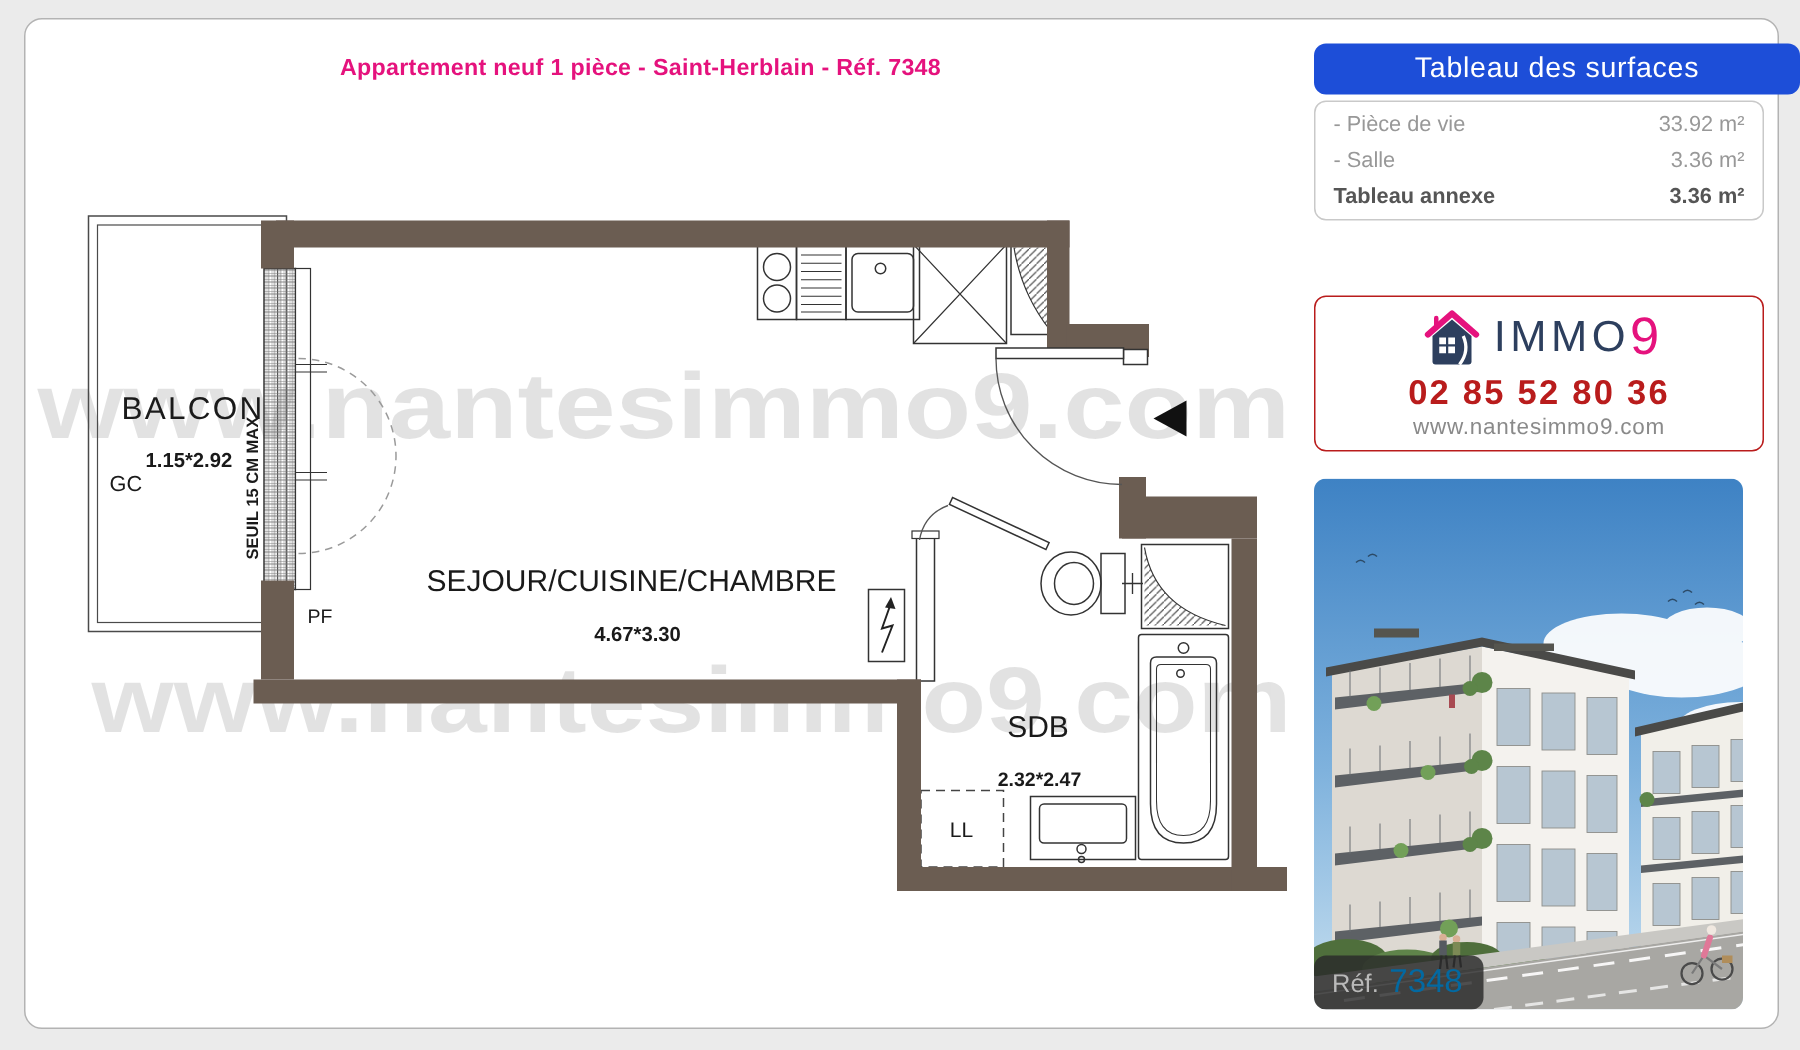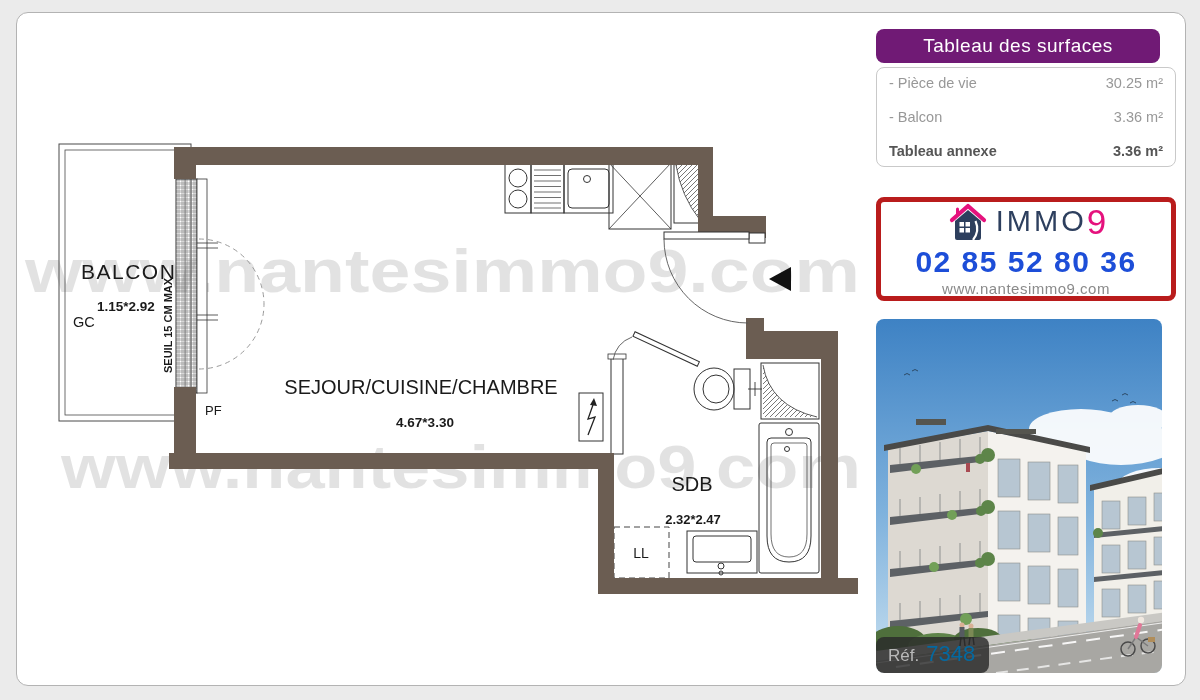--- a/index.html
+++ b/index.html
@@ -1,40 +1,41 @@
 <!DOCTYPE html>
 <html><head>
 <meta charset="utf-8">
 <style>
   html,body{margin:0;padding:0}
   body{width:1200px;height:700px;background:#ebebeb;font-family:"Liberation Sans",sans-serif;position:relative;overflow:hidden}
   .card{position:absolute;left:16px;top:12px;width:1168px;height:672px;background:#fff;border:1px solid #b3b3b3;border-radius:12px}
   .title{position:absolute;left:0;top:24px;width:820px;text-align:center;font-size:15.5px;font-weight:bold;color:#e5127d;letter-spacing:.2px}
   #plan{position:absolute;left:4px;top:73px}
-  .surf-header{position:absolute;left:859px;top:16px;width:284px;height:34px;background:#701a75;border-radius:8px;color:#fff;font-size:19px;display:flex;align-items:center;justify-content:center;letter-spacing:.5px}
-  .surf-table{position:absolute;left:859px;top:54px;width:300px;height:100px;border:1px solid #c9c9c9;border-radius:8px;box-sizing:border-box;padding:7px 12px;display:flex;flex-direction:column;justify-content:space-between;background:#fff}
+  .surf-header{position:absolute;left:859px;top:16px;width:324px;height:34px;background:#1d4ed8;border-radius:8px;color:#fff;font-size:19px;display:flex;align-items:center;justify-content:center;letter-spacing:.5px}
+  .surf-table{position:absolute;left:859px;top:54px;width:300px;height:80px;border:1px solid #c9c9c9;border-radius:8px;box-sizing:border-box;padding:7px 12px;display:flex;flex-direction:column;justify-content:space-between;background:#fff}
   .srow{display:flex;justify-content:space-between;font-size:14.5px;color:#989898}
   .srow.bold{color:#555;font-weight:bold}
-  .logo-card{position:absolute;left:859px;top:184px;width:300px;height:104px;border:5px solid #b91c1c;border-radius:8px;box-sizing:border-box;display:flex;flex-direction:column;align-items:center;justify-content:center;background:#fff}
+  .logo-card{position:absolute;left:859px;top:184px;width:300px;height:104px;border:1px solid #b91c1c;border-radius:8px;box-sizing:border-box;display:flex;flex-direction:column;align-items:center;justify-content:center;background:#fff}
   .brand{display:flex;align-items:center}
   .brand-text{font-size:29px;font-weight:300;color:#2d3f5e;letter-spacing:3px;margin-left:6px}
   .brand-digit{font-size:35px;font-weight:300;color:#e5127d}
-  .phone{font-size:30px;font-weight:bold;color:#1d4ed8;letter-spacing:1.5px;margin-top:3px}
+  .phone{font-size:23px;font-weight:bold;color:#b91c1c;letter-spacing:1.5px;margin-top:3px}
   .website{font-size:15px;color:#8a8a8a;letter-spacing:.5px;margin-top:1px}
   .photo{position:absolute;left:859px;top:306px;width:286px;height:354px;border-radius:8px;overflow:hidden}
   .ref-badge{position:absolute;left:0;bottom:0;background:rgba(42,42,42,.82);border-radius:8px;padding:4px 14px 6px 12px;display:flex;align-items:baseline;gap:7px}
   .ref-label{color:#b9b9b9;font-size:17px}
   .ref-number{color:#0369a1;font-size:22px;font-weight:normal}
   .footnote{position:absolute;left:10px;top:648px;font-size:8.5px;color:#1c1c1c}
 </style>
 </head>
 <body>
 
 <div class="card">
 
+  <div class="title">Appartement neuf 1 pièce - Saint-Herblain - Réf. 7348</div>
 
   <svg id="plan" width="840" height="585" viewBox="0 0 840 585">
     <defs>
       <pattern id="winhatch" width="4" height="4" patternUnits="userSpaceOnUse">
         <path d="M0 0H4M0 2H4M0 0V4M2 0V4" stroke="#777" stroke-width="0.6"></path>
       </pattern>
       <pattern id="hatch45" width="5" height="5" patternUnits="userSpaceOnUse">
         <path d="M0 5 L5 0" stroke="#555" stroke-width="0.8"></path>
       </pattern>
     </defs>
@@ -149,24 +150,24 @@
       <text x="672" y="438" font-size="13" font-weight="bold" text-anchor="middle">2.32*2.47</text>
       <text x="620" y="472" font-size="14" text-anchor="middle">LL</text>
     </g>
   </svg>
 
   <div class="surf-header">Tableau des surfaces</div>
 
   <div class="surf-table">
     <div class="srow">
       <span>- Pièce de vie</span>
-      <span>30.25 m²</span>
+      <span>33.92 m²</span>
     </div>
     <div class="srow">
-      <span>- Balcon</span>
+      <span>- Salle</span>
       <span>3.36 m²</span>
     </div>
     <div class="srow bold">
       <span>Tableau annexe</span>
       <span>3.36 m²</span>
     </div>
   </div>
 
   <div class="logo-card">
     <div class="brand">

